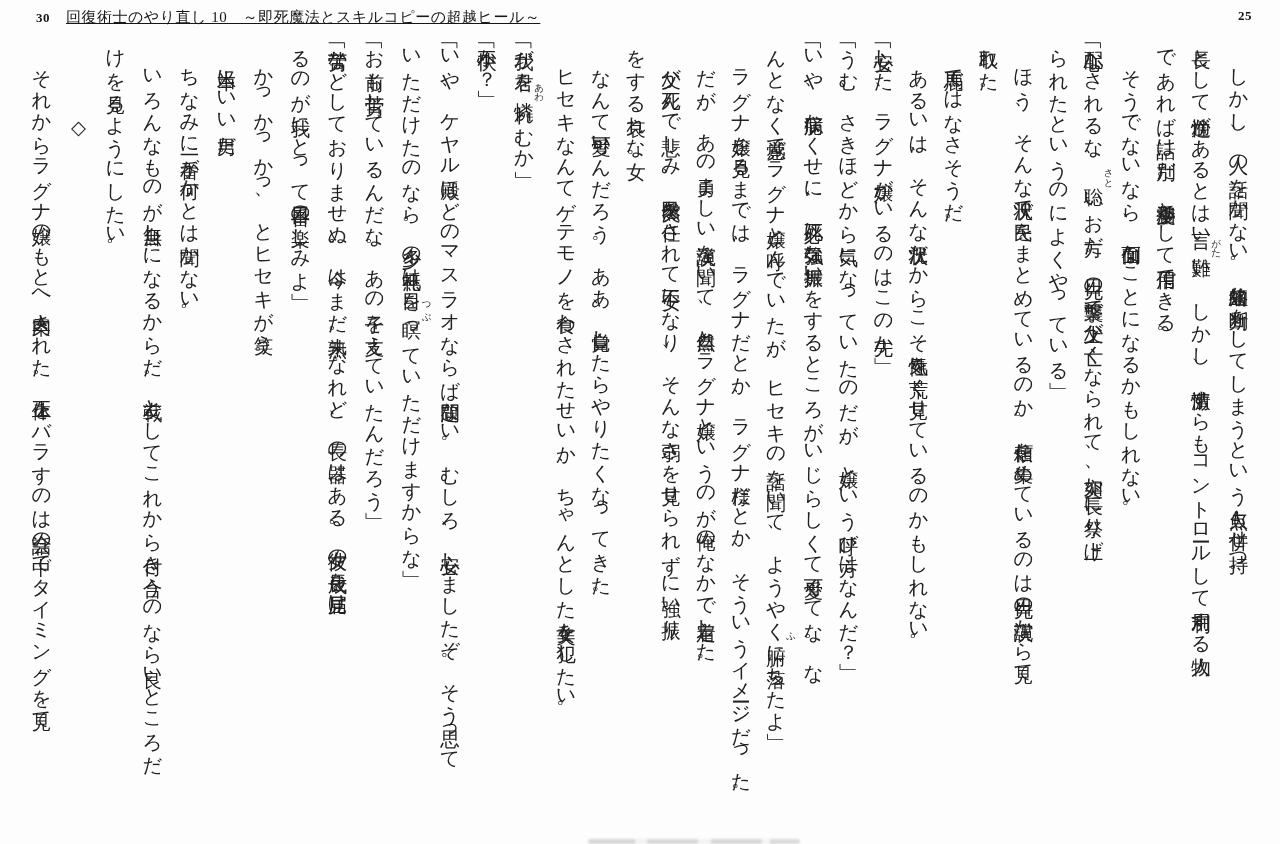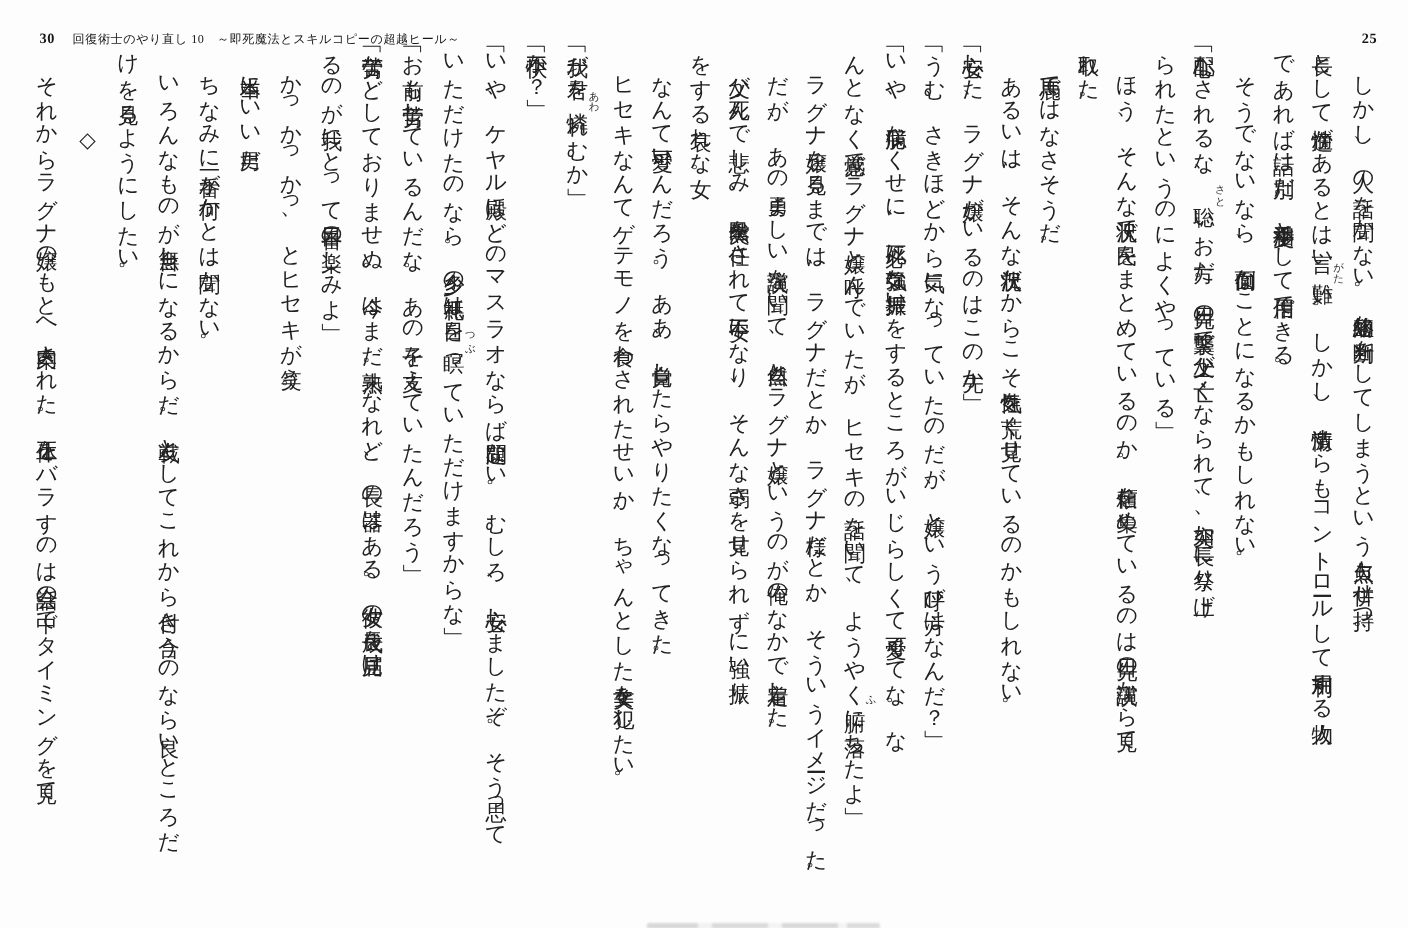--- a/index.html
+++ b/index.html
@@ -7,25 +7,25 @@
     width:1280px;height:844px;overflow:hidden;
     background:#ffffff;
     font-family:"Liberation Serif","DejaVu Serif",serif;
     color:#1e1e1e;
   }
   .spread{
     position:relative;width:1280px;height:844px;
     background:#fdfdfd;
   }
   
-  .header{position:absolute;top:8px;font-size:12.5px;letter-spacing:0.5px;color:#161616;margin-top:19px;}
+  .header{position:absolute;top:8px;font-size:12.5px;letter-spacing:0.5px;color:#161616;}
   .header-left{left:36px;display:flex;align-items:baseline;gap:16px;}
   .header-right{right:28px;}
   .pagenum{font-weight:bold;font-size:13px;}
-  .title{font-size:11px;}
+  .title{font-size:15px;text-decoration:underline;}
   
   .page-text{
     position:absolute;top:36px;height:800px;
     writing-mode:vertical-rl;
     text-orientation:mixed;
     font-size:19.5px;
     color:#212121;
   }
   #page-right-text{right:24px;width:700px;}
   #page-left-text{left:26px;width:518px;}

